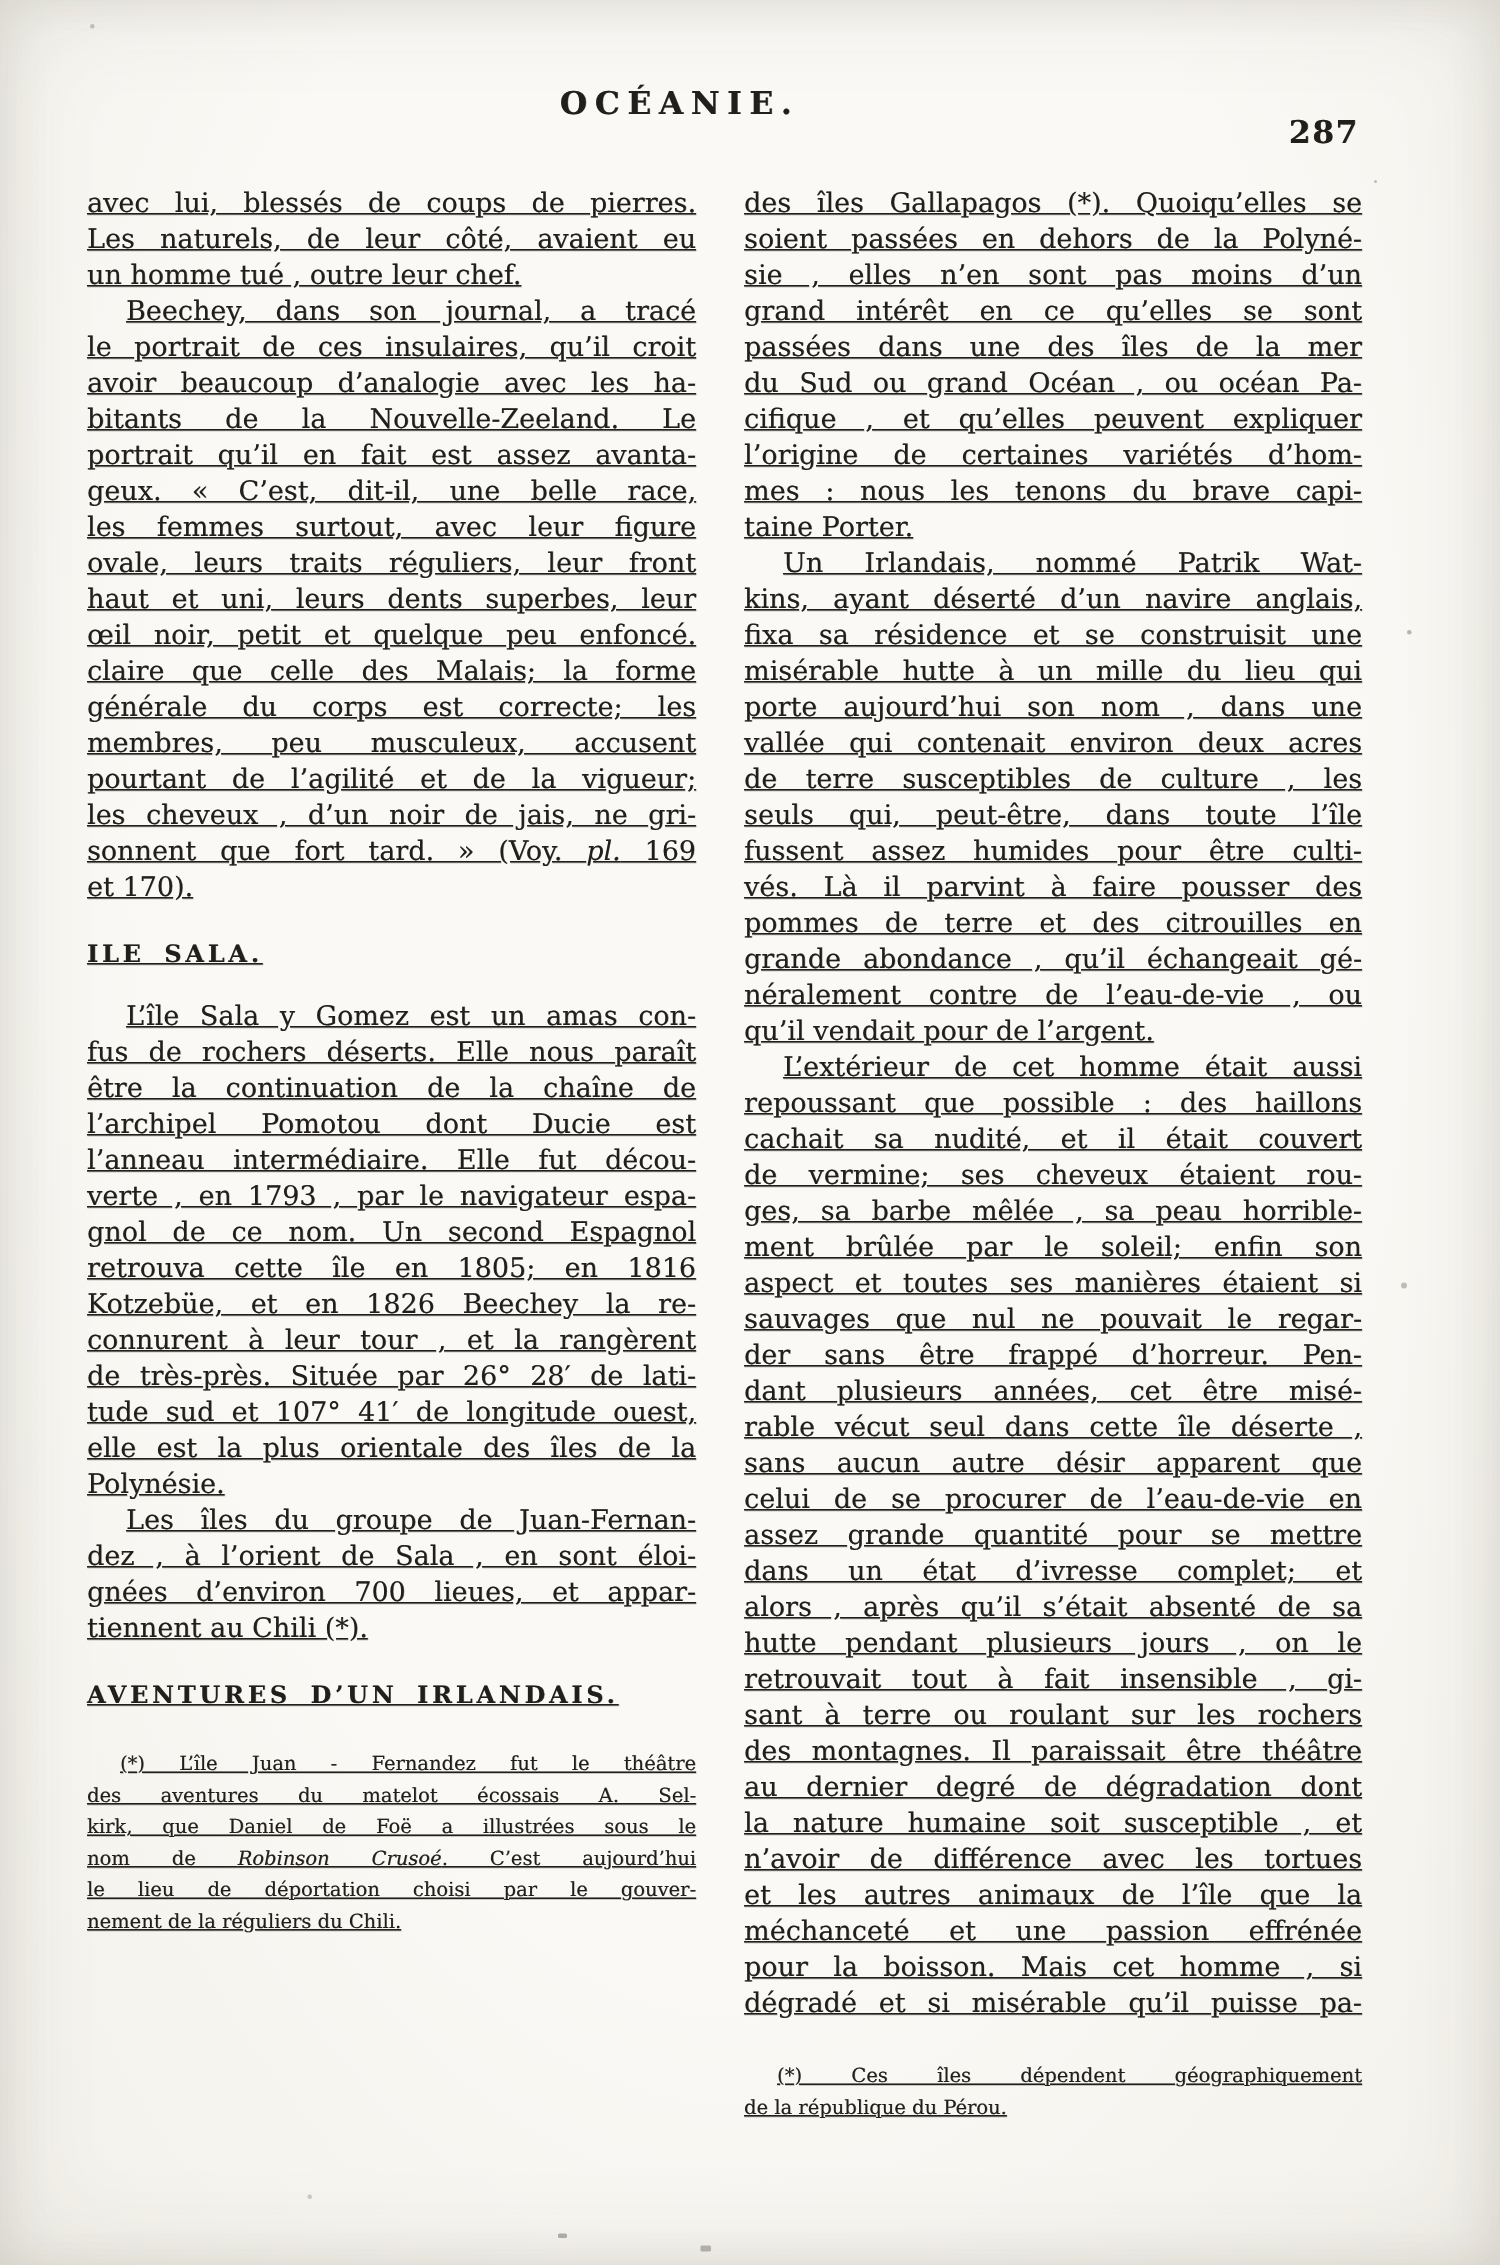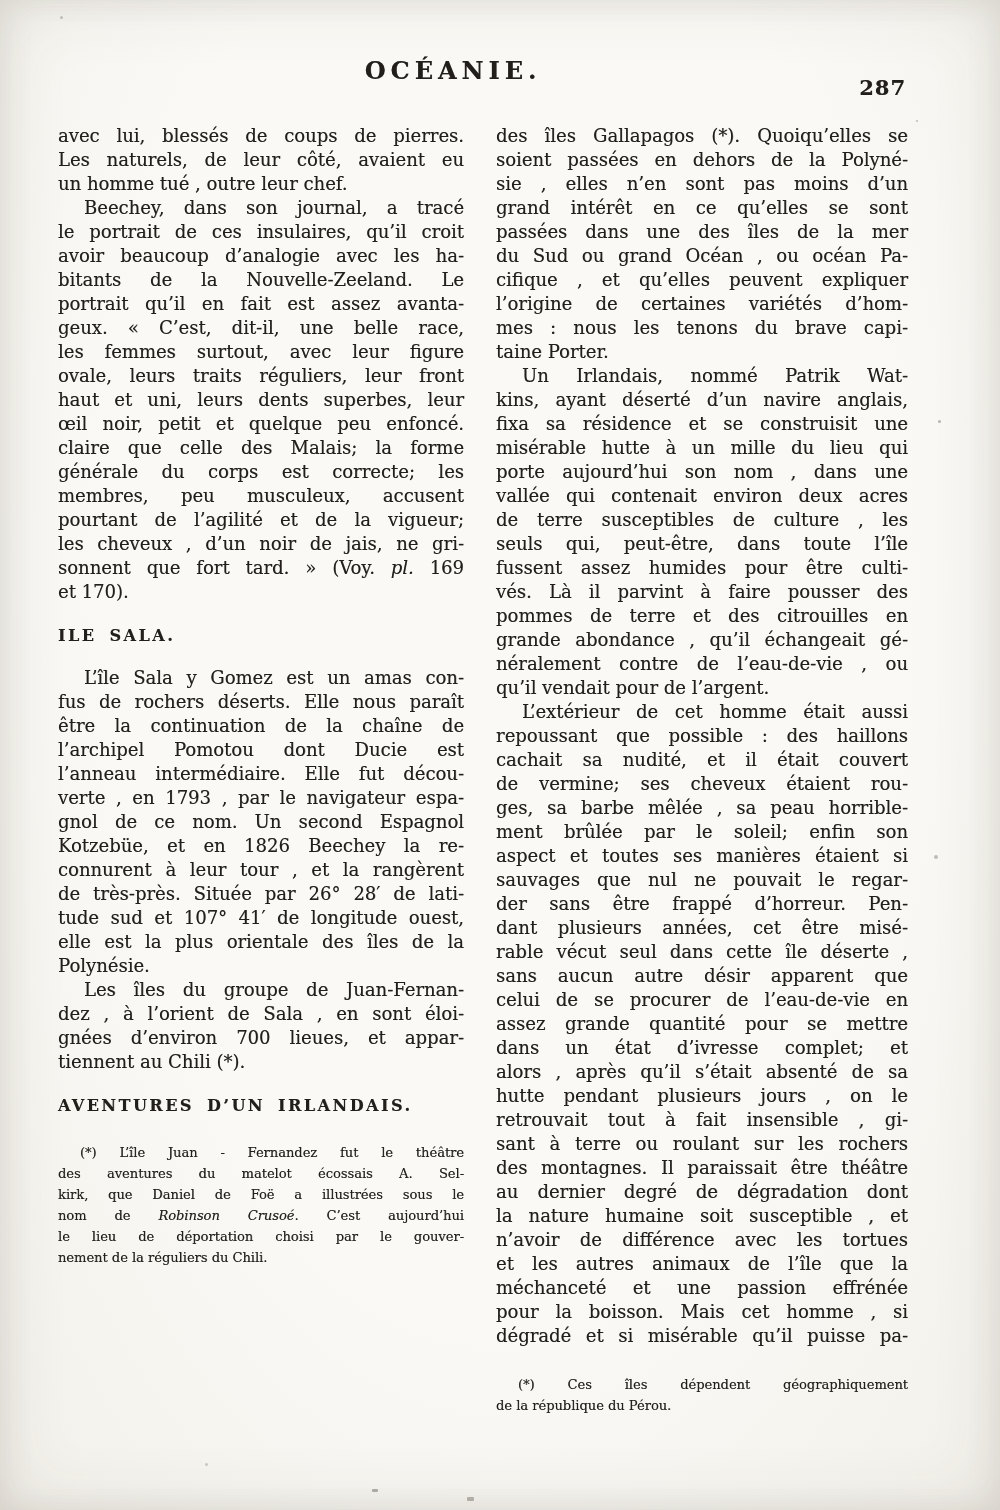--- a/index.html
+++ b/index.html
@@ -27,37 +27,38 @@
   }
   .running-head{
     position:relative;
     height:32px;
     margin-bottom:36px;
   }
   .running-title{
     position:absolute;
     left:0; right:60px;
     text-align:center;
-    font-size:24px;
+    font-size:21px;
     font-weight:700;
     letter-spacing:5px;
     text-shadow:0.3px 0.3px 0.4px rgba(35,30,25,0.55);
   }
   .running-folio{
     position:absolute;
     right:2px; top:19px;
     font-size:21px;
     font-weight:700;
     letter-spacing:1px;
     text-shadow:0.3px 0.3px 0.4px rgba(35,30,25,0.55);
   }
   .columns{
     display:flex;
     gap:32px;
     align-items:flex-start;
+    text-decoration:underline;
   }
   .col{width:410px;}
   .col.right{width:416px;}
   .paragraph{margin:0;}
   .line{
     font-size:18px;
     line-height:24px;
     text-align:justify;
     text-align-last:justify;
     white-space:normal;
@@ -124,20 +125,21 @@
           </div>
           <div class="heading">ILE SALA.</div>
           <div class="paragraph">
             <div class="line indent">L’île Sala y Gomez est un amas con-</div>
             <div class="line">fus de rochers déserts. Elle nous paraît</div>
             <div class="line">être la continuation de la chaîne de</div>
             <div class="line">l’archipel Pomotou dont Ducie est</div>
             <div class="line">l’anneau intermédiaire. Elle fut décou-</div>
             <div class="line">verte , en 1793 , par le navigateur espa-</div>
             <div class="line">gnol de ce nom. Un second Espagnol</div>
+            <div class="line">retrouva cette île en 1805;  en 1816</div>
             <div class="line">Kotzebüe, et en 1826 Beechey la re-</div>
             <div class="line">connurent à leur tour , et la rangèrent</div>
             <div class="line">de très-près. Située par 26° 28′ de lati-</div>
             <div class="line">tude sud et 107° 41′ de longitude ouest,</div>
             <div class="line">elle est la plus orientale des îles de la</div>
             <div class="line last">Polynésie.</div>
           </div>
           <div class="paragraph">
             <div class="line indent">Les îles du groupe de Juan-Fernan-</div>
             <div class="line">dez , à l’orient de Sala , en sont éloi-</div>

